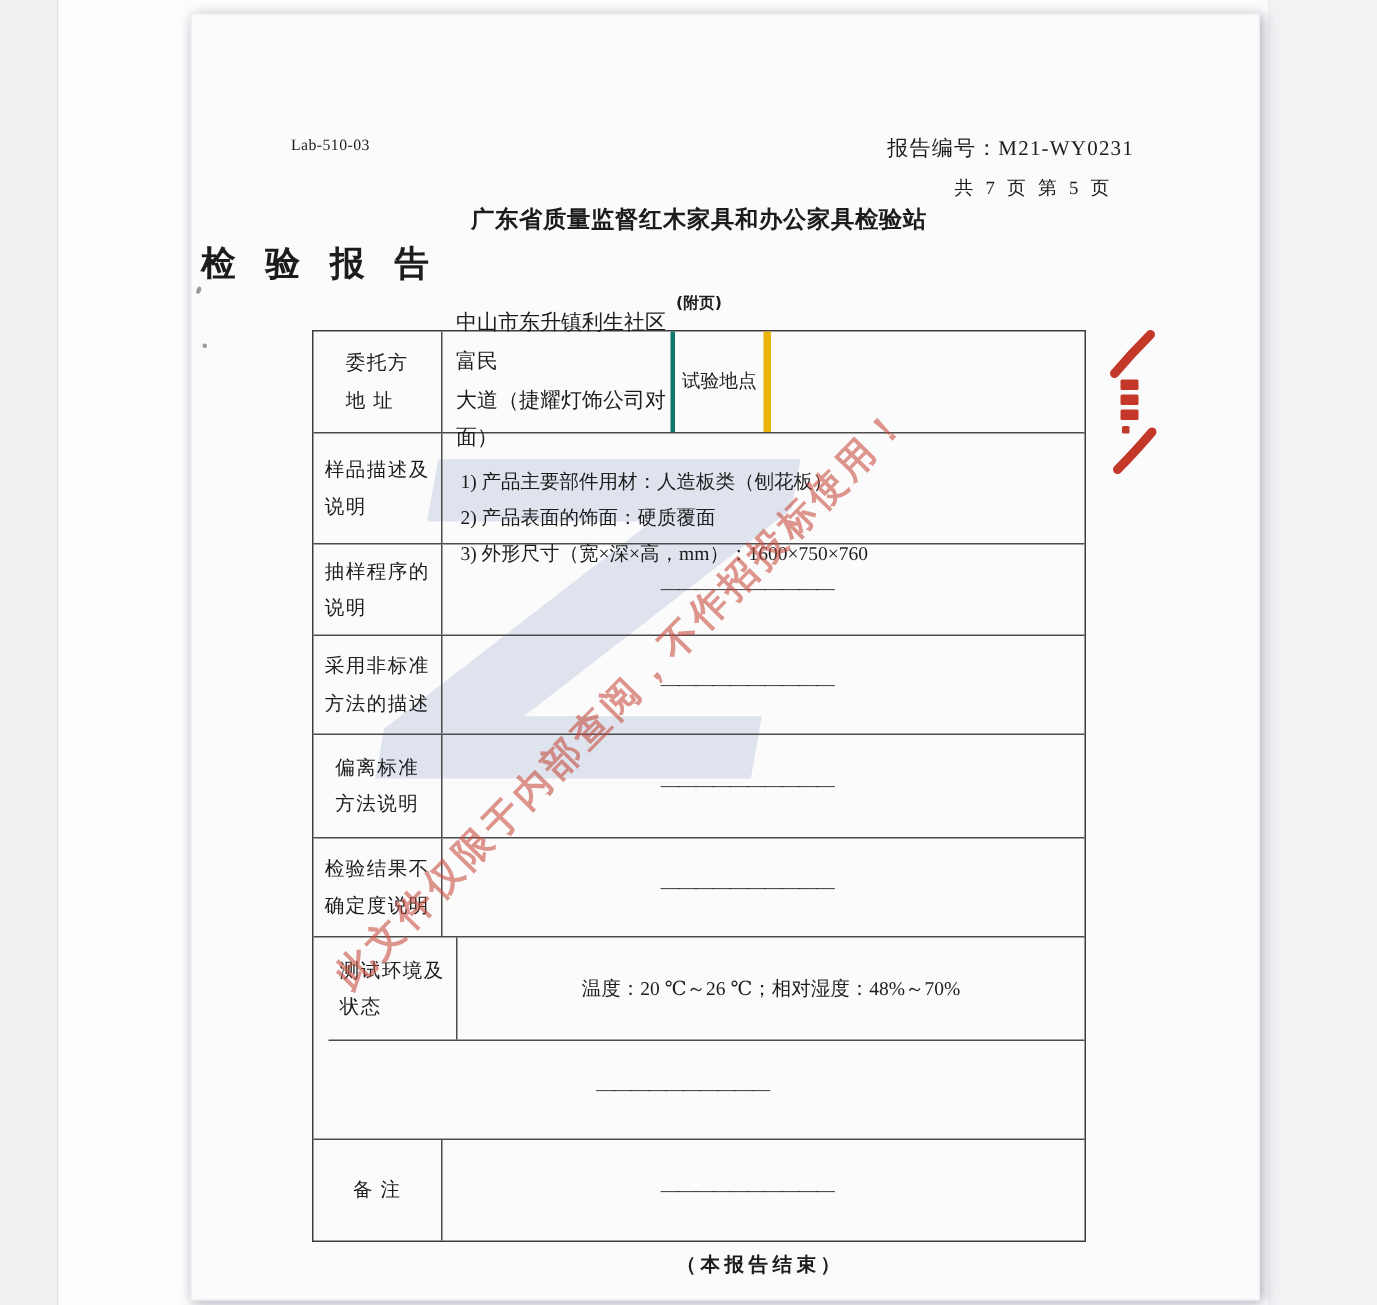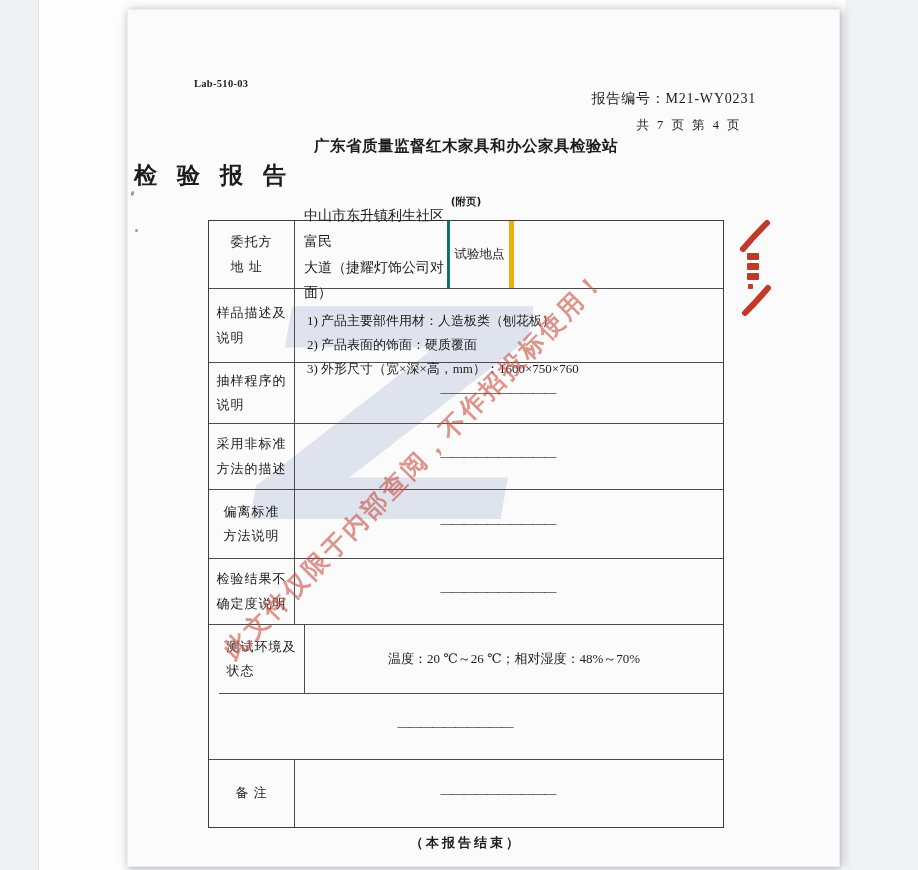--- a/index.html
+++ b/index.html
@@ -21,21 +21,21 @@
   }
   .doc-page {
     position:absolute; left:127px; top:9px; width:711px; height:856px;
     background:#fbfbfc;
     box-shadow:3px 0 8px rgba(130,135,145,.40), 0 3px 8px rgba(130,135,145,.35);
     border:1px solid #eceef0;
     overflow:hidden;
   }
 
   
-  .form-code { position:absolute; left:66px; top:68px; font-size:10.5px; font-weight:bold; letter-spacing:.3px; }
+  .form-code { position:absolute; left:66px; top:82px; font-size:10.5px; font-weight:normal; letter-spacing:.3px; }
   .report-no { position:absolute; right:83px; top:80px; font-size:14px; letter-spacing:.8px; }
   .pagination { position:absolute; right:97px; top:107px; font-size:12.5px; letter-spacing:2.5px; }
   .org-title {
     position:absolute; left:0; top:126px; width:676px; text-align:center;
     font-family:"DejaVu Sans","Liberation Sans",sans-serif;
     font-size:15.5px; font-weight:bold; letter-spacing:.5px;
   }
   .doc-title {
     position:absolute; left:0; top:150px; width:676px; text-align:left;
     font-family:"DejaVu Sans","Liberation Sans",sans-serif;
@@ -69,21 +69,21 @@
   .dash-line {
     width:100%; text-align:center; padding-right:22px; box-sizing:border-box;
     font-size:12.5px; letter-spacing:-1px; color:#2a2a2a;
   }
   .r1c2 { width:155px; min-width:155px; border-right:3px solid #0f766e; padding-left:9px; font-size:14px; }
   .r1c3 { width:64px;  min-width:64px;  border-right:5px solid #eab308; justify-content:center; font-size:12.5px; }
   .r1c4 { flex:1; justify-content:center; text-align:center; font-size:12.5px; }
 
   .doc-footer {
     position:absolute; left:0; top:824px; width:676px; text-align:center;
-    font-size:13px; font-weight:bold; letter-spacing:3px; z-index:2;
+    font-size:13px; font-weight:bold; letter-spacing:3px; z-index:2;padding-left:41px;
   }
 
   
   .wm-logo {
     position:absolute; left:148px; top:262px; z-index:1;
     font-family:"DejaVu Sans","Liberation Sans",sans-serif;
     font-size:292px; font-weight:bold; line-height:1; color:#d9dfeb;
     transform:skewX(-10deg) scaleX(1.35); transform-origin:left top;
     opacity:.85; user-select:none;
   }
@@ -109,21 +109,21 @@
 
   <div class="doc-page">
 
     <div class="speck speck-a"></div>
     <div class="speck speck-b"></div>
 
     <div class="wm-logo">Z</div>
 
     <div class="form-code">Lab-510-03</div>
     <div class="report-no">报告编号：M21-WY0231</div>
-    <div class="pagination">共 7 页 第 4 页</div>
+    <div class="pagination">共 7 页 第 5 页</div>
     <div class="org-title">广东省质量监督红木家具和办公家具检验站</div>
     <div class="doc-title">检 验 报 告</div>
     <div class="doc-subtitle">(附页)</div>
 
     <div class="itable">
 
       <div class="trow" style="height:67px;">
         <div class="cell cell-label pre">委托方
 地 址</div>
         <div class="cell r1c2 pre">中山市东升镇利生社区富民

